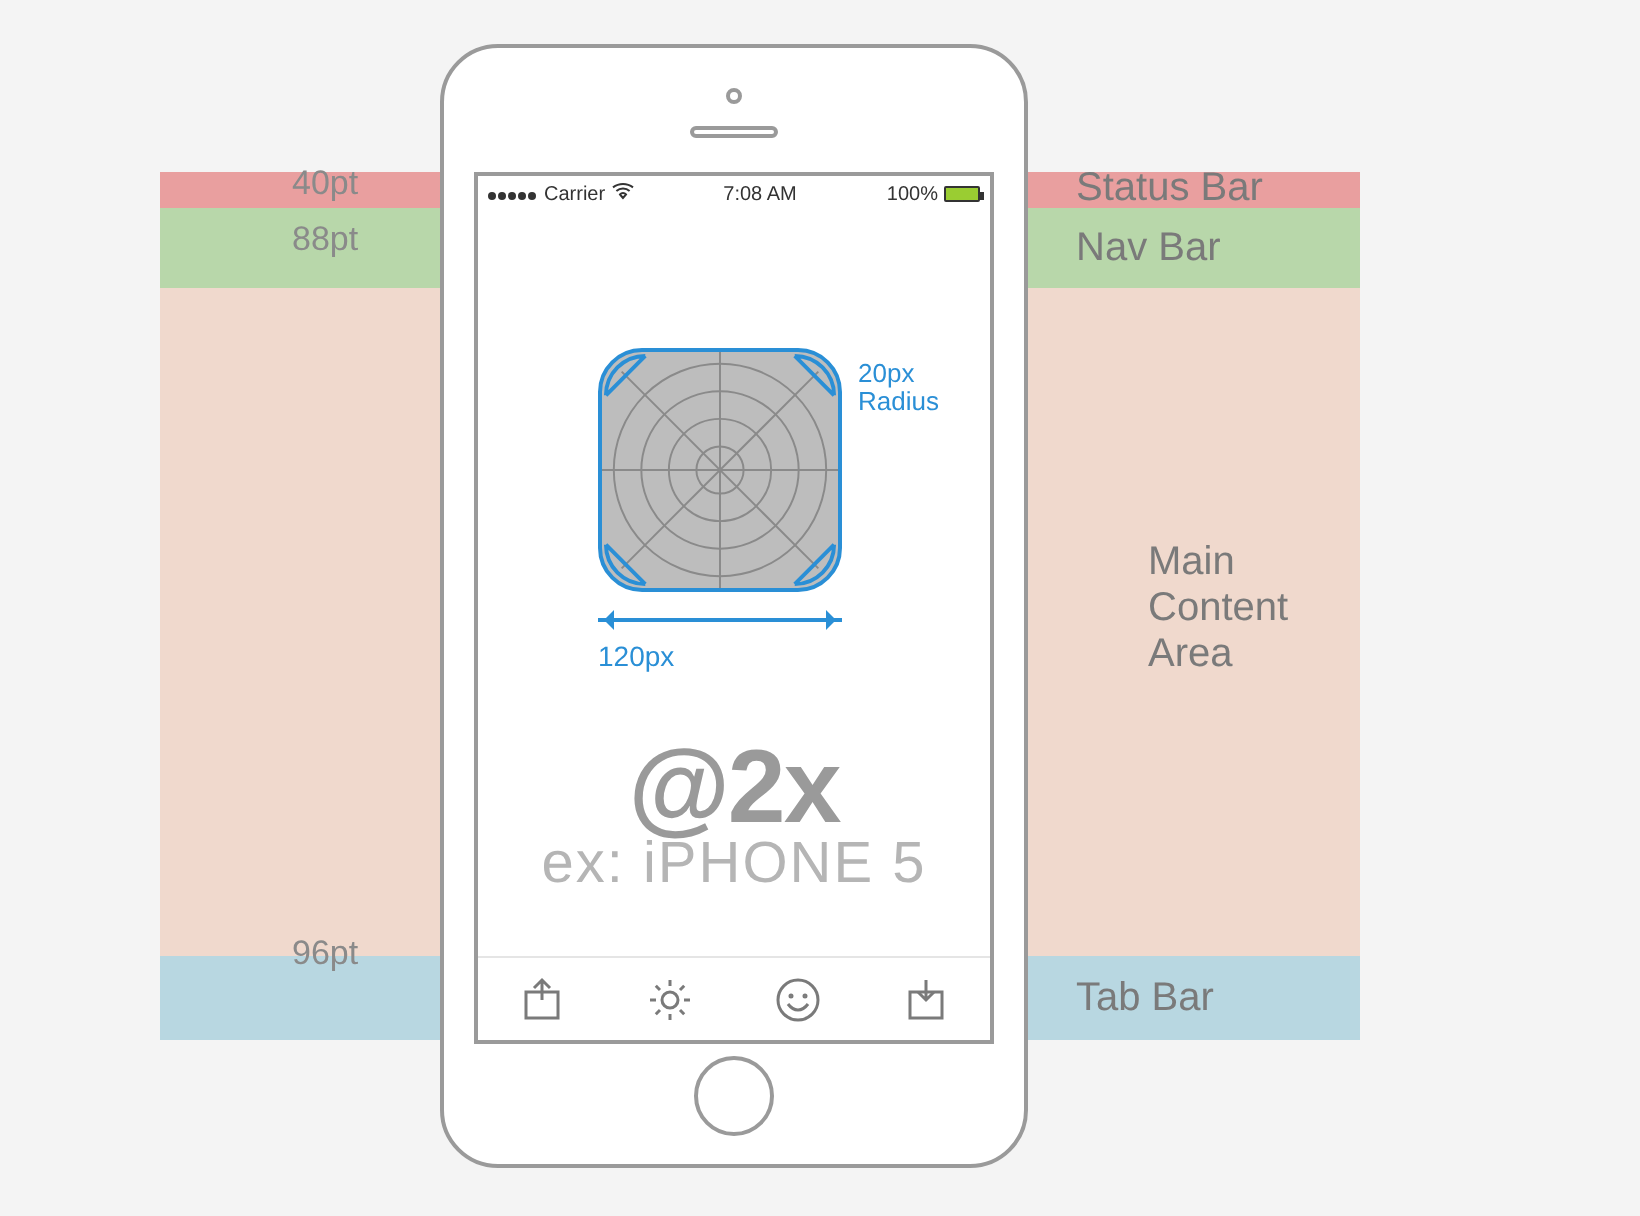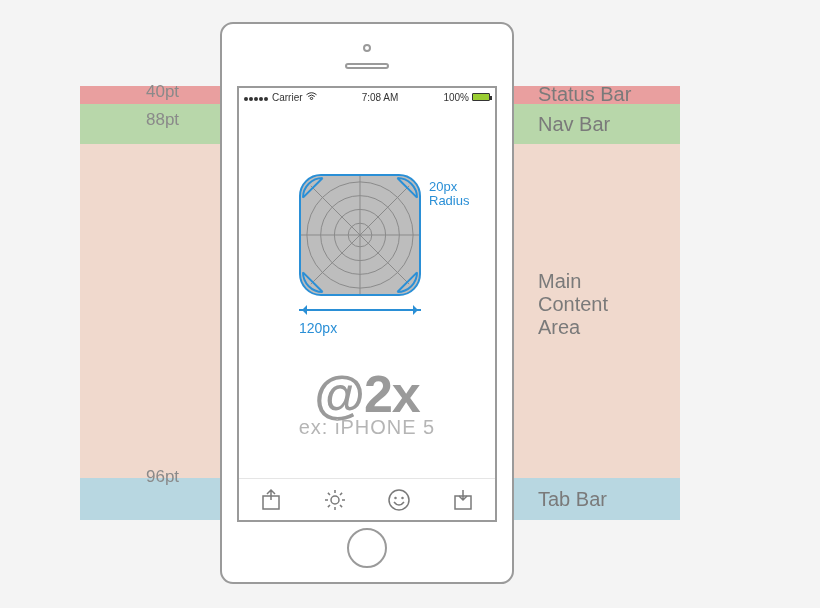--- a/index.html
+++ b/index.html
@@ -8,21 +8,21 @@
     background: #f4f4f4;
     font-family: "Helvetica Neue", Helvetica, Arial, sans-serif;
     position: relative;
     overflow: hidden;
   }
   .phone {
     position: absolute;
     left: 220px; top: 22px;
     width: 294px; height: 562px;
     border: 2px solid #9a9a9a;
-    border-radius: 13px;
+    border-radius: 29px;
     background: #fff;
   }
   .speaker {
     position: absolute;
     left: 50%; top: 39px;
     width: 44px; height: 6px;
     margin-left: -22px;
     border: 2px solid #9a9a9a;
     border-radius: 4px;
   }
@@ -63,21 +63,21 @@
 
   .band-label {
     position: absolute;
     left: 538px;
     color: #7a7a7a;
     font-size: 20px;
     font-weight: 300;
   }
   .lbl-status { top: 83px; }
   .lbl-nav    { top: 113px; }
-  .lbl-main   { top: 270px; line-height:1.15;}
+  .lbl-main   { top: 270px; line-height:1.15;margin-left:36px;}
   .lbl-tab    { top: 488px; }
 
   .pt-label {
     position: absolute;
     color: #8a8a8a;
     font-size: 17px;
     font-weight: 300;
   }
   .pt-40 { left: 146px; top: 82px; }
   .pt-88 { left: 146px; top: 110px; }
@@ -133,21 +133,21 @@
   .dim-arrow .line::before{left:-2px;border-right-color:#2a8fd6;}
   .dim-arrow .line::after{right:-2px;border-left-color:#2a8fd6;}
   .dim-label{position:absolute;left:0;right:0;top:18px;text-align:left;font-size:14px;color:#2a8fd6;}
 
   .at2x{
     position:absolute; left:0; right:0; top:218px; text-align:center;
     font-weight:700; font-size:52px; color:#9a9a9a; letter-spacing:-1px;
   }
   .ex{
     position:absolute; left:0; right:0; top:270px; text-align:center;
-    font-size:20px; color:#b5b5b5; font-weight:300; letter-spacing:1px;
+    font-size:29px; color:#b5b5b5; font-weight:300; letter-spacing:1px;
   }
 
   
   .tb {
     position:absolute; left:0; right:0; bottom:0; height:42px;
     display:flex; justify-content:space-around; align-items:center;
     border-top:1px solid rgba(0,0,0,.1);
   }
   .tb .ic { width:24px; height:24px; color:#7a7a7a; }
   .tb svg { width:100%; height:100%; stroke:#7a7a7a; stroke-width:1.5; fill:none;}

